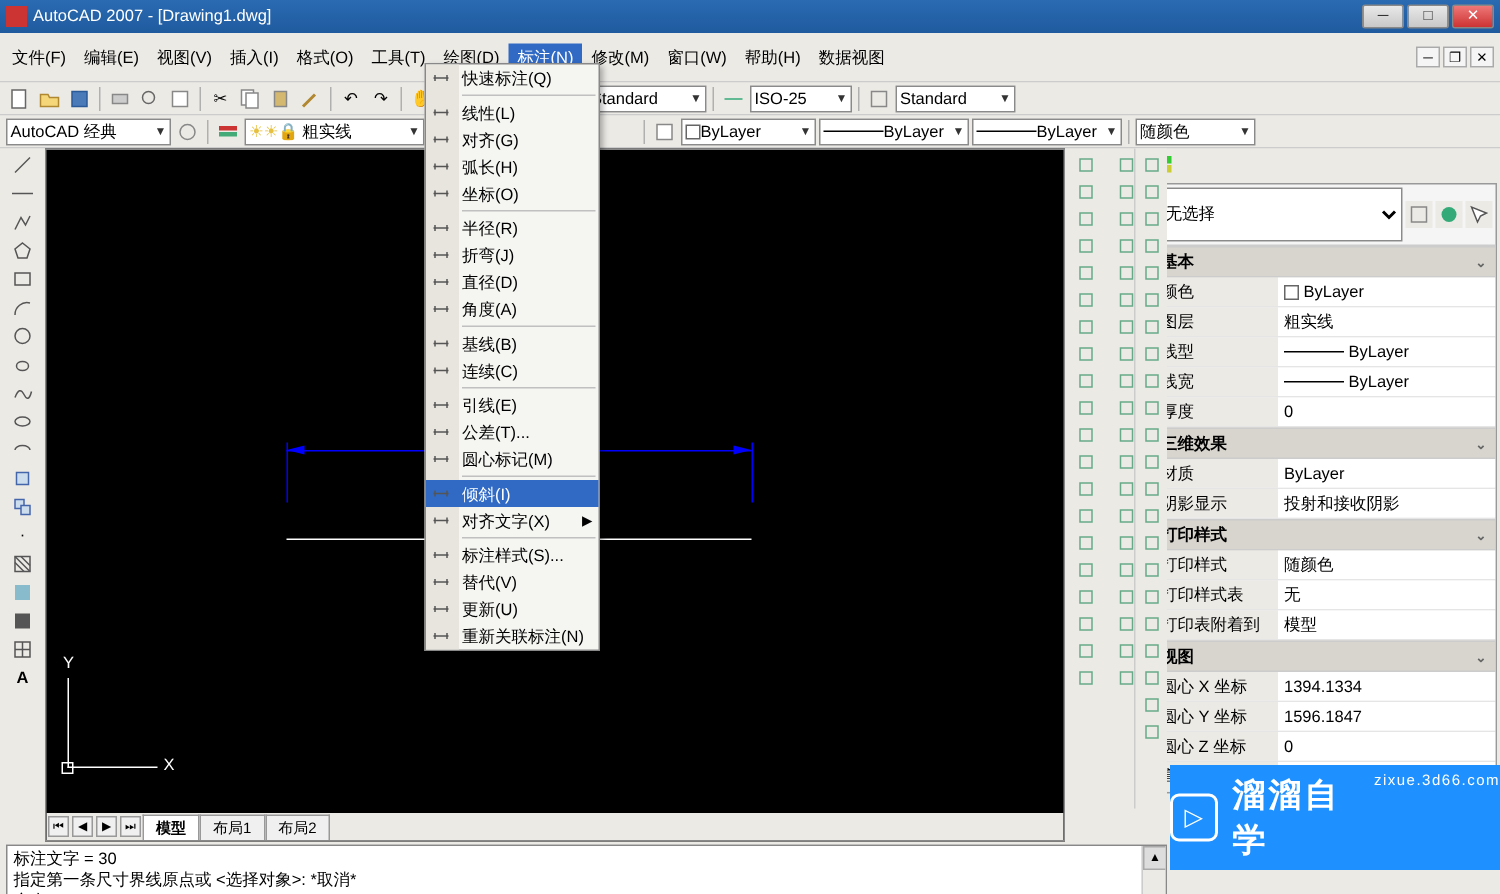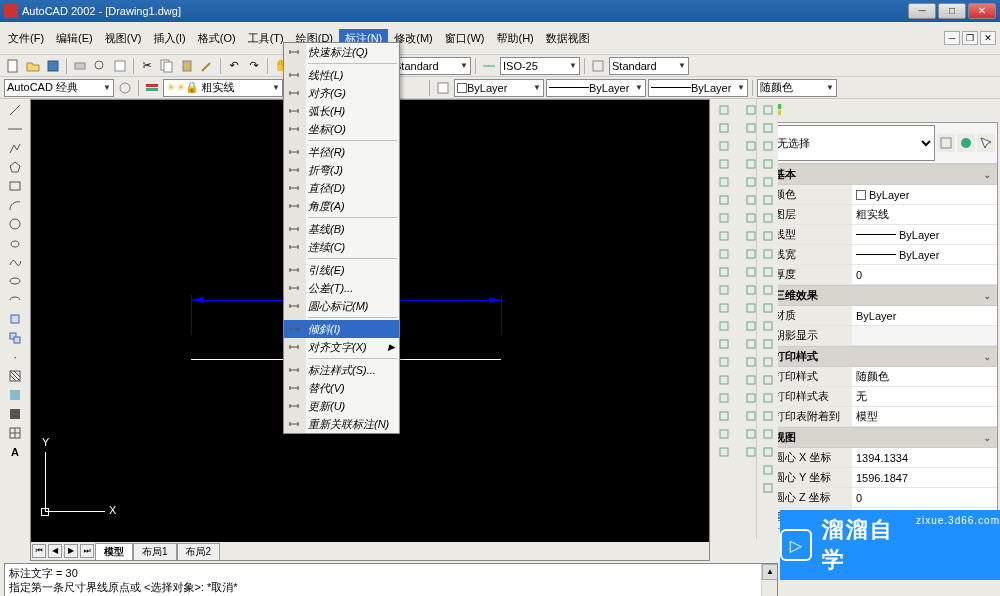--- a/index.html
+++ b/index.html
@@ -60,21 +60,21 @@
 .prop-body { max-height: 402px; overflow: hidden; }
 .prop-section-head { background: #d8d5ce; padding: 2px 6px; font-weight: bold; display: flex; align-items: center; border-top: 1px solid #ccc; border-bottom: 1px solid #ccc; }
 .prop-section-head .chev { margin-left: auto; font-size: 9px; color: #666; }
 .prop-row { display: flex; border-bottom: 1px solid #e5e5e5; }
 .prop-row .key { width: 84px; padding: 2px 6px; background: #eceae5; }
 .prop-row .val { flex: 1; padding: 2px 4px; background: #fff; display: flex; align-items: center; gap: 3px; }
 .color-sw { width: 10px; height: 10px; border: 1px solid #666; background: #fff; }
 .linetype-sw { flex: 0 0 40px; height: 1px; background: #000; }
 
 .dropdown-menu { position: absolute; top: 42px; left: 283px; width: 117px; background: #f5f5f2; border: 1px solid #888; box-shadow: 2px 2px 4px rgba(0,0,0,0.3); z-index: 100; }
-.dropdown-menu .menu-row { display: flex; align-items: center; padding: 2px 4px 2px 24px; cursor: pointer; height: 18px; position: relative; white-space: nowrap; font-style: italic; }
+.dropdown-menu .menu-row { display: flex; align-items: center; padding: 2px 4px 2px 24px; cursor: pointer; height: 18px; position: relative; white-space: nowrap; }
 .dropdown-menu .menu-row:hover, .dropdown-menu .menu-row.highlight { background: #316ac5; color: #fff; }
 .dropdown-menu .menu-sep { height: 1px; background: #c0c0c0; margin: 2px 2px 2px 24px; }
 .dropdown-menu .menu-icon-col { position: absolute; left: 0; top: 0; bottom: 0; width: 22px; background: #e8e5de; }
 .dropdown-menu .menu-row .mi-icon { position: absolute; left: 3px; width: 14px; height: 14px; display: inline-block; }
 .dropdown-menu .menu-row .submenu-arrow { margin-left: auto; font-size: 9px; }
 
 .cmd-area { height: 52px; background: #fff; border: 1px solid #888; margin: 2px 222px 2px 4px; padding: 2px 4px; font-family: SimSun, monospace; font-size: 12px; line-height: 14px; overflow: hidden; position: relative; }
 .cmd-scroll { position: absolute; right: 0; top: 0; bottom: 0; width: 16px; background: #eceae5; border-left: 1px solid #ccc; }
 .cmd-scroll .sb-btn { width: 16px; height: 16px; background: #ddd; border: 1px solid #aaa; text-align: center; font-size: 8px; line-height: 14px; position: absolute; }
 .cmd-scroll .sb-btn.up { top: 0; }
@@ -89,21 +89,21 @@
 .tool-palette { position: absolute; right: 222px; top: 0; width: 22px; height: 440px; background: #eceae5; border-left: 1px solid #ccc; display: flex; flex-direction: column; align-items: center; gap: 0; padding-top: 2px; }
 .tool-palette .tb-btn { width: 18px; height: 18px; }
 
 svg { display: block; }
 </style>
 </head>
 <body>
 
 <div class="titlebar">
   <span class="icon"></span>
-  <span>AutoCAD 2002 - [Drawing1.dwg]</span>
+  <span>AutoCAD 2007 - [Drawing1.dwg]</span>
   <div class="win-btns">
     <div class="win-btn">─</div>
     <div class="win-btn">□</div>
     <div class="win-btn close">✕</div>
   </div>
 </div>
 
 <div class="menubar">
   <div id="menubar-items" style="display: flex;">
       <div class="menu-item">文件(F)</div>
@@ -193,21 +193,21 @@
   <div class="tb-combo" style="width:80px">
       <span>Standard</span>
       <span class="arrow">▼</span>
     </div>
   <div class="tb-sep"></div>
   <div class="tb-btn">
       <svg width="14" height="14">
         <line x1="1" y1="7" x2="13" y2="7" stroke="#3a7"></line>
       </svg>
     </div>
-  <div class="tb-combo" style="width:80px">
+  <div class="tb-combo" style="width:68px">
       <span>ISO-25</span>
       <span class="arrow">▼</span>
     </div>
   <div class="tb-sep"></div>
   <div class="tb-btn">
       <svg width="14" height="14">
         <rect x="2" y="2" width="10" height="10" fill="none" stroke="#888"></rect>
       </svg>
     </div>
   <div class="tb-combo" style="width:80px">
@@ -786,20 +786,23 @@
             <span class="chev">⌄</span>
           </div>
           <div class="prop-row">
             <div class="key">材质</div>
             <div class="val">
               <span>ByLayer</span>
             </div>
           </div>
           <div class="prop-row">
             <div class="key">阴影显示</div>
+            <div class="val">
+              <span>投射和接收阴影</span>
+            </div>
           </div>
           <div class="prop-section-head">
             <span>打印样式</span>
             <span class="chev">⌄</span>
           </div>
           <div class="prop-row">
             <div class="key">打印样式</div>
             <div class="val">
               <span>随颜色</span>
             </div>

